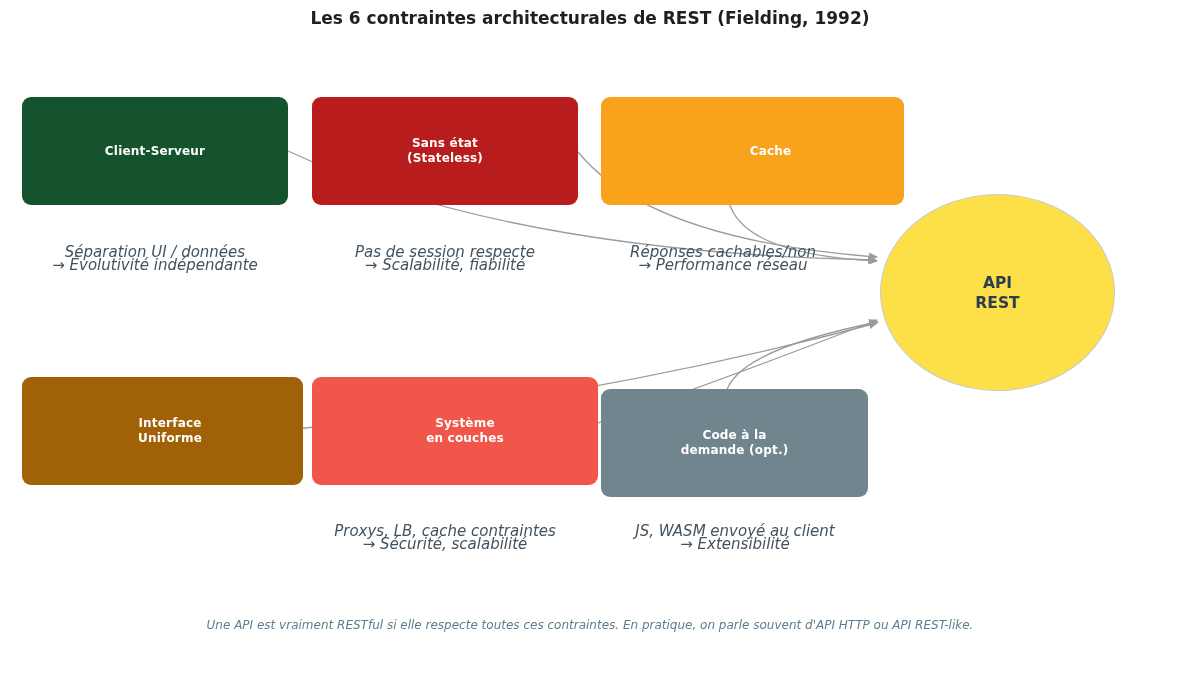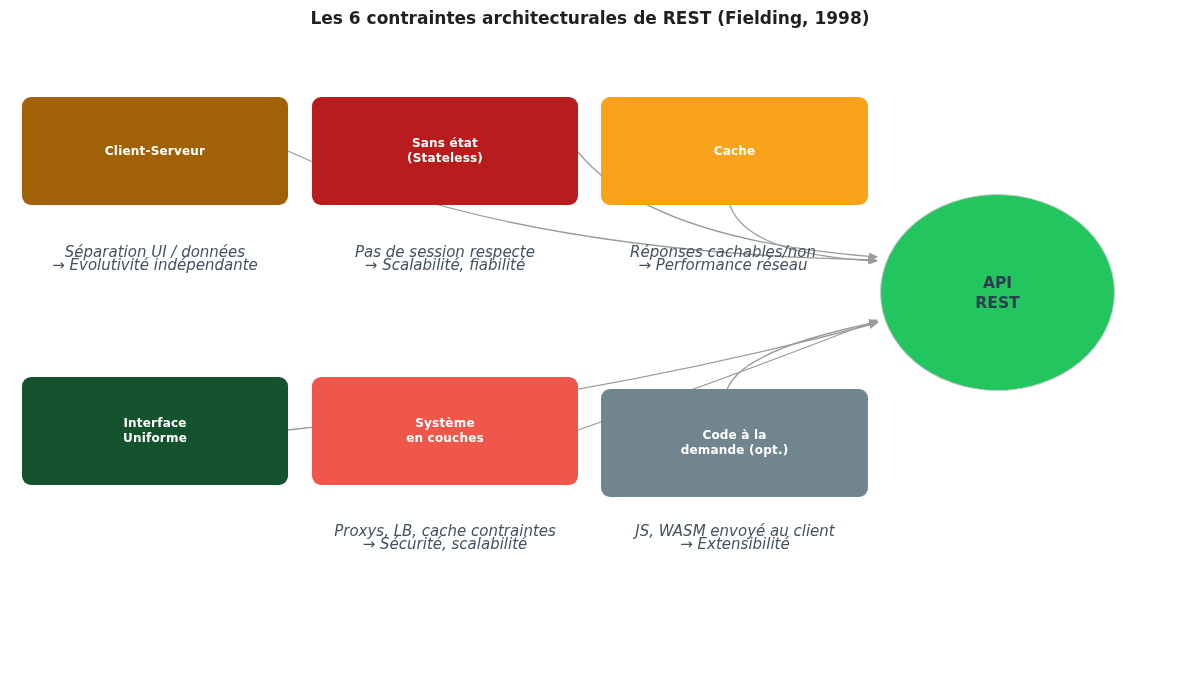--- a/index.html
+++ b/index.html
@@ -31,38 +31,38 @@
     font-style:italic;font-size:15px;line-height:12.5px;color:#42525f;white-space:pre-line;
   }
   .cap1{left:5px;top:246px}
   .cap2{left:295px;top:246px}
   .cap3{left:573px;top:246px}
   .cap4{left:5px;top:525px}
   .cap5{left:295px;top:525px}
   .cap6{left:585px;top:525px}
   .ellipse{
     position:absolute;left:880px;top:194px;width:233px;height:195px;border-radius:50%;
-    background:#22c55e;border:1px solid #c9c9cc;z-index:0;
+    background:#fde047;border:1px solid #c9c9cc;z-index:0;
     display:flex;align-items:center;justify-content:center;
   }
   .ellipse-label{
     font-weight:bold;font-size:15.5px;line-height:20px;color:#2d3e50;
     text-align:center;white-space:pre-line;
   }
   .footer{
     position:absolute;top:618px;left:0;width:1180px;text-align:center;
     font-size:12px;font-style:italic;color:#5e7d8d;
   }
 </style>
 </head>
 <body>
 
 <div class="canvas">
 
-  <div class="title">Les 6 contraintes architecturales de REST (Fielding, 1998)</div>
+  <div class="title">Les 6 contraintes architecturales de REST (Fielding, 1992)</div>
 
   <div class="ellipse">
     <div class="ellipse-label">API
 REST</div>
   </div>
 
   <svg class="connectors" width="1180" height="680" viewBox="0 0 1180 680">
     <defs>
       <marker id="arr" markerWidth="11" markerHeight="9" refX="8" refY="4" orient="auto" markerUnits="userSpaceOnUse">
         <path d="M0,0 L9,4 L0,8 z" fill="#9b9b9b"></path>
@@ -71,48 +71,49 @@
     <g stroke="#9b9b9b" stroke-width="1.3" fill="none">
       <path d="M 288 151 Q 505 252 876 260" marker-end="url(#arr)"></path>
       <path d="M 578 152 Q 650 240 877 257" marker-end="url(#arr)"></path>
       <path d="M 734 158 Q 695 252 877 261" marker-end="url(#arr)"></path>
       <path d="M 288 430 Q 595 398 877 323" marker-end="url(#arr)"></path>
       <path d="M 578 430 Q 715 383 877 320" marker-end="url(#arr)"></path>
       <path d="M 734 424 Q 688 360 878 322" marker-end="url(#arr)"></path>
     </g>
   </svg>
 
-  <div class="box p1" style="background-color: #a16207;">
+  <div class="box p1" style="background-color: #14532d;">
     <span class="box-label">Client-Serveur</span>
   </div>
   <div class="box p2" style="background-color: #b91c1c;">
     <span class="box-label">Sans état
 (Stateless)</span>
   </div>
-  <div class="box p3" style="background-color: rgb(249, 162, 28);">
+  <div class="box p3" style="background-color: rgb(249, 162, 28); padding-left: 36px;">
     <span class="box-label">Cache</span>
   </div>
-  <div class="box p4" style="background-color: #14532d;">
+  <div class="box p4" style="background-color: #a16207; padding-left: 15px;">
     <span class="box-label">Interface
 Uniforme</span>
   </div>
-  <div class="box p5" style="background-color: rgb(240, 86, 74);">
+  <div class="box p5" style="background-color: rgb(240, 86, 74); padding-left: 20px;">
     <span class="box-label">Système
 en couches</span>
   </div>
   <div class="box p6" style="background-color: rgb(113, 133, 143); margin-top: 12px;">
     <span class="box-label">Code à la
 demande (opt.)</span>
   </div>
 
   <div class="caption cap1">Séparation UI / données
 → Évolutivité indépendante</div>
   <div class="caption cap2">Pas de session respecte
 → Scalabilité, fiabilité</div>
   <div class="caption cap3">Réponses cachables/non
 → Performance réseau</div>
   <div class="caption cap5">Proxys, LB, cache contraintes
 → Sécurité, scalabilité</div>
   <div class="caption cap6">JS, WASM envoyé au client
 → Extensibilité</div>
 
+  <div class="footer">Une API est vraiment RESTful si elle respecte toutes ces contraintes. En pratique, on parle souvent d'API HTTP ou API REST-like.</div>
 
 </div>
 
 </body></html>

